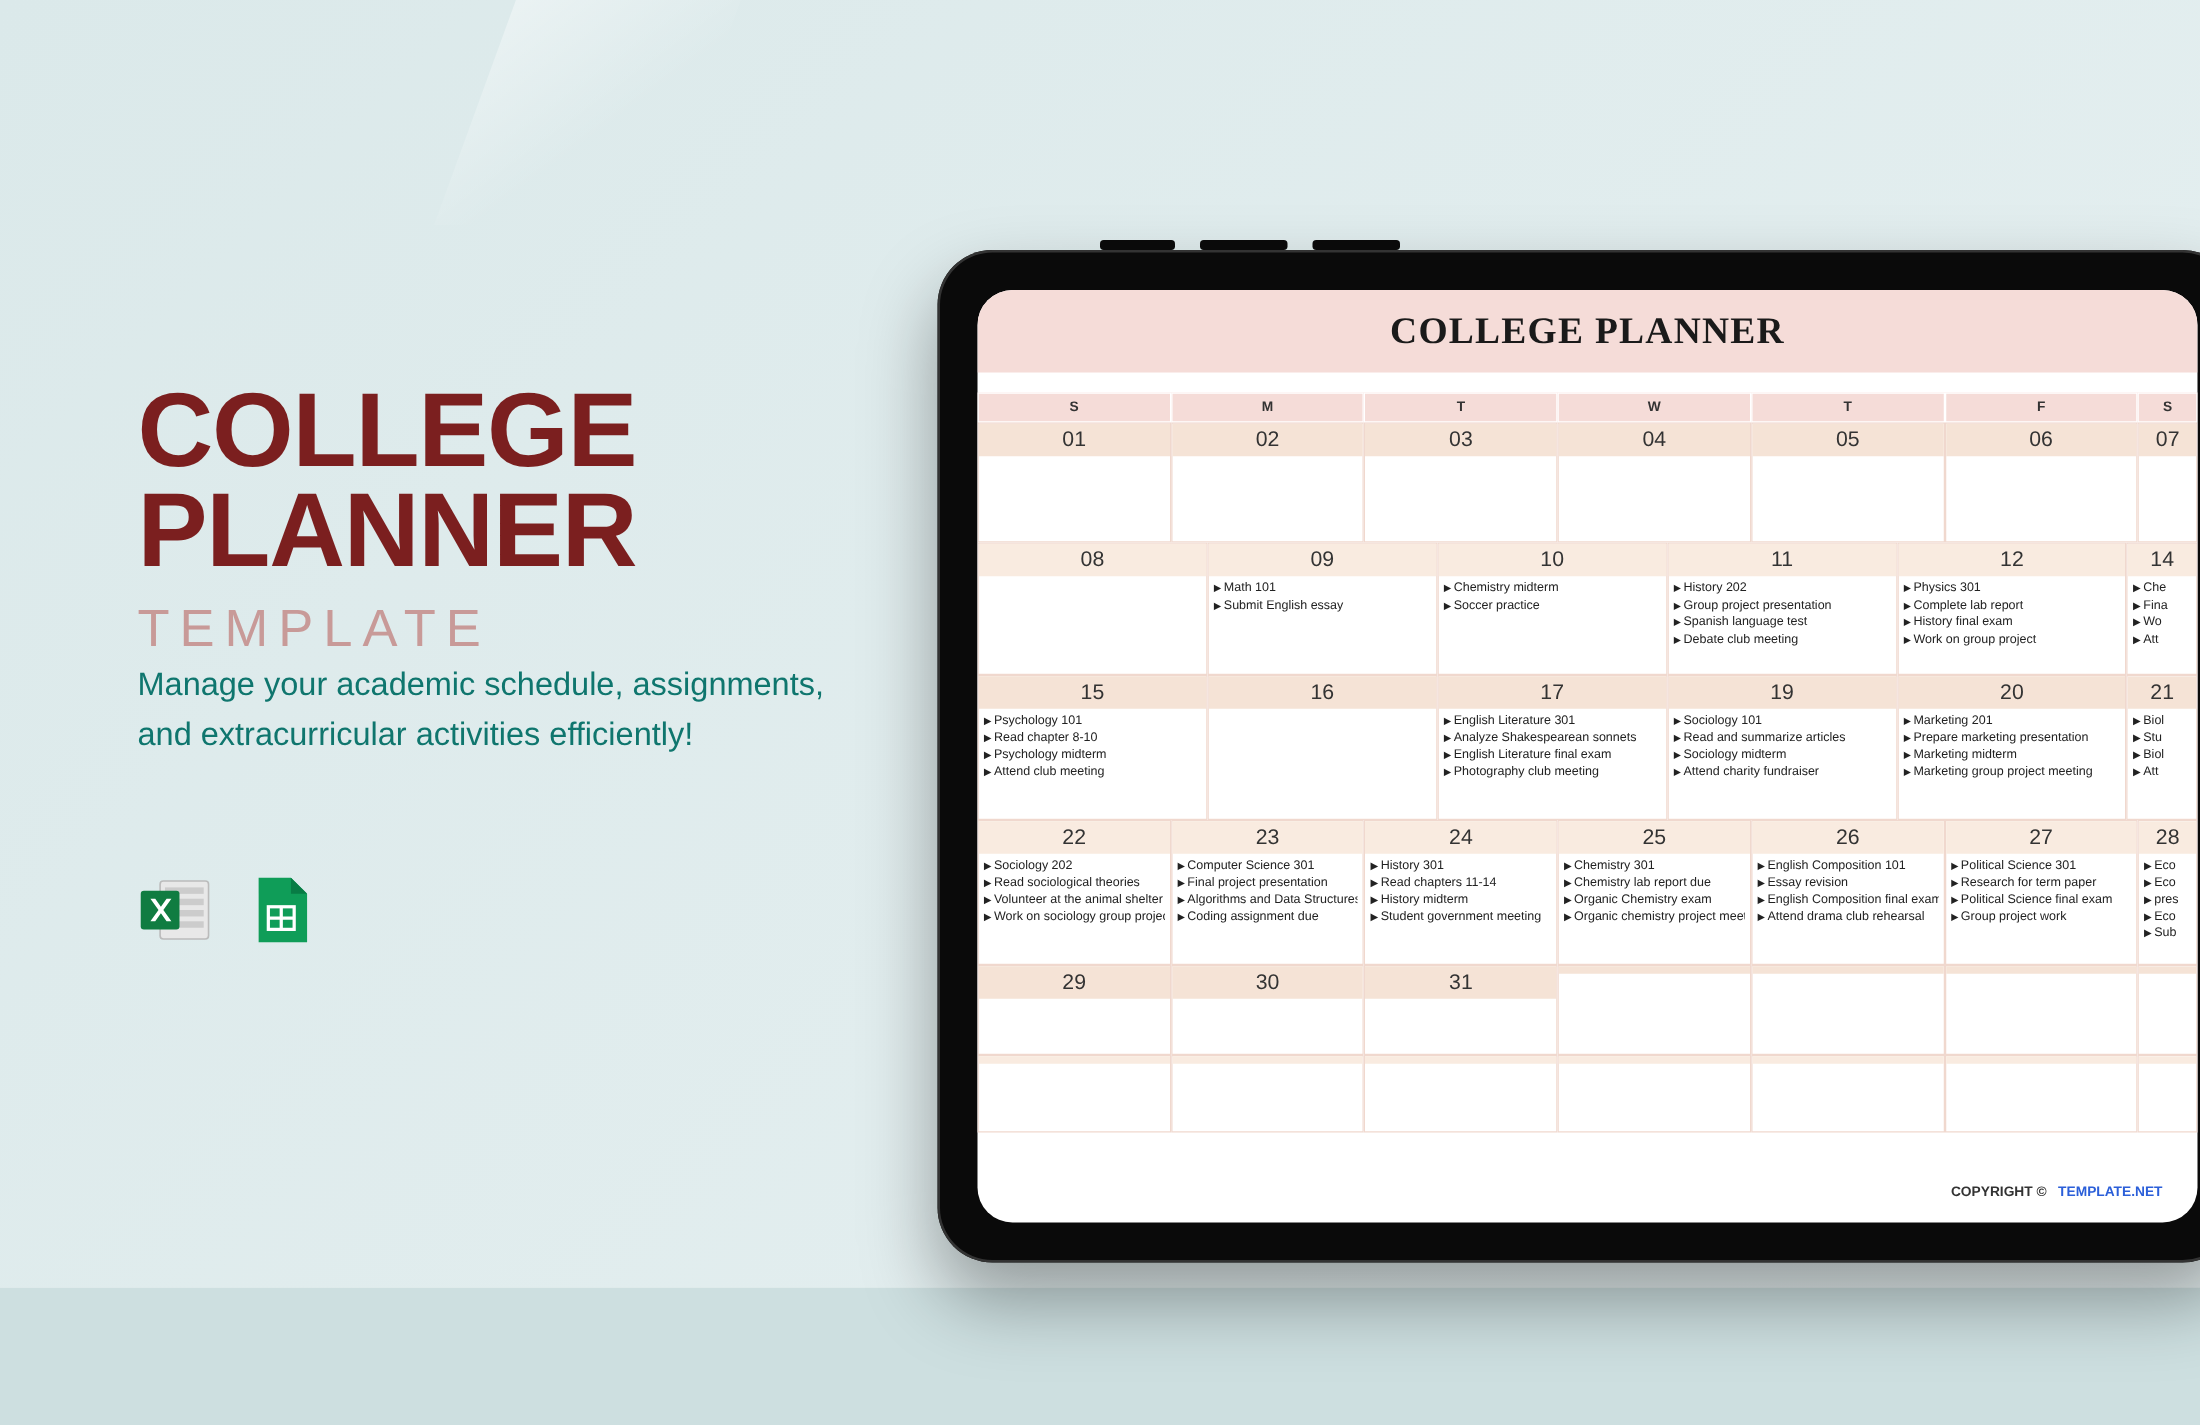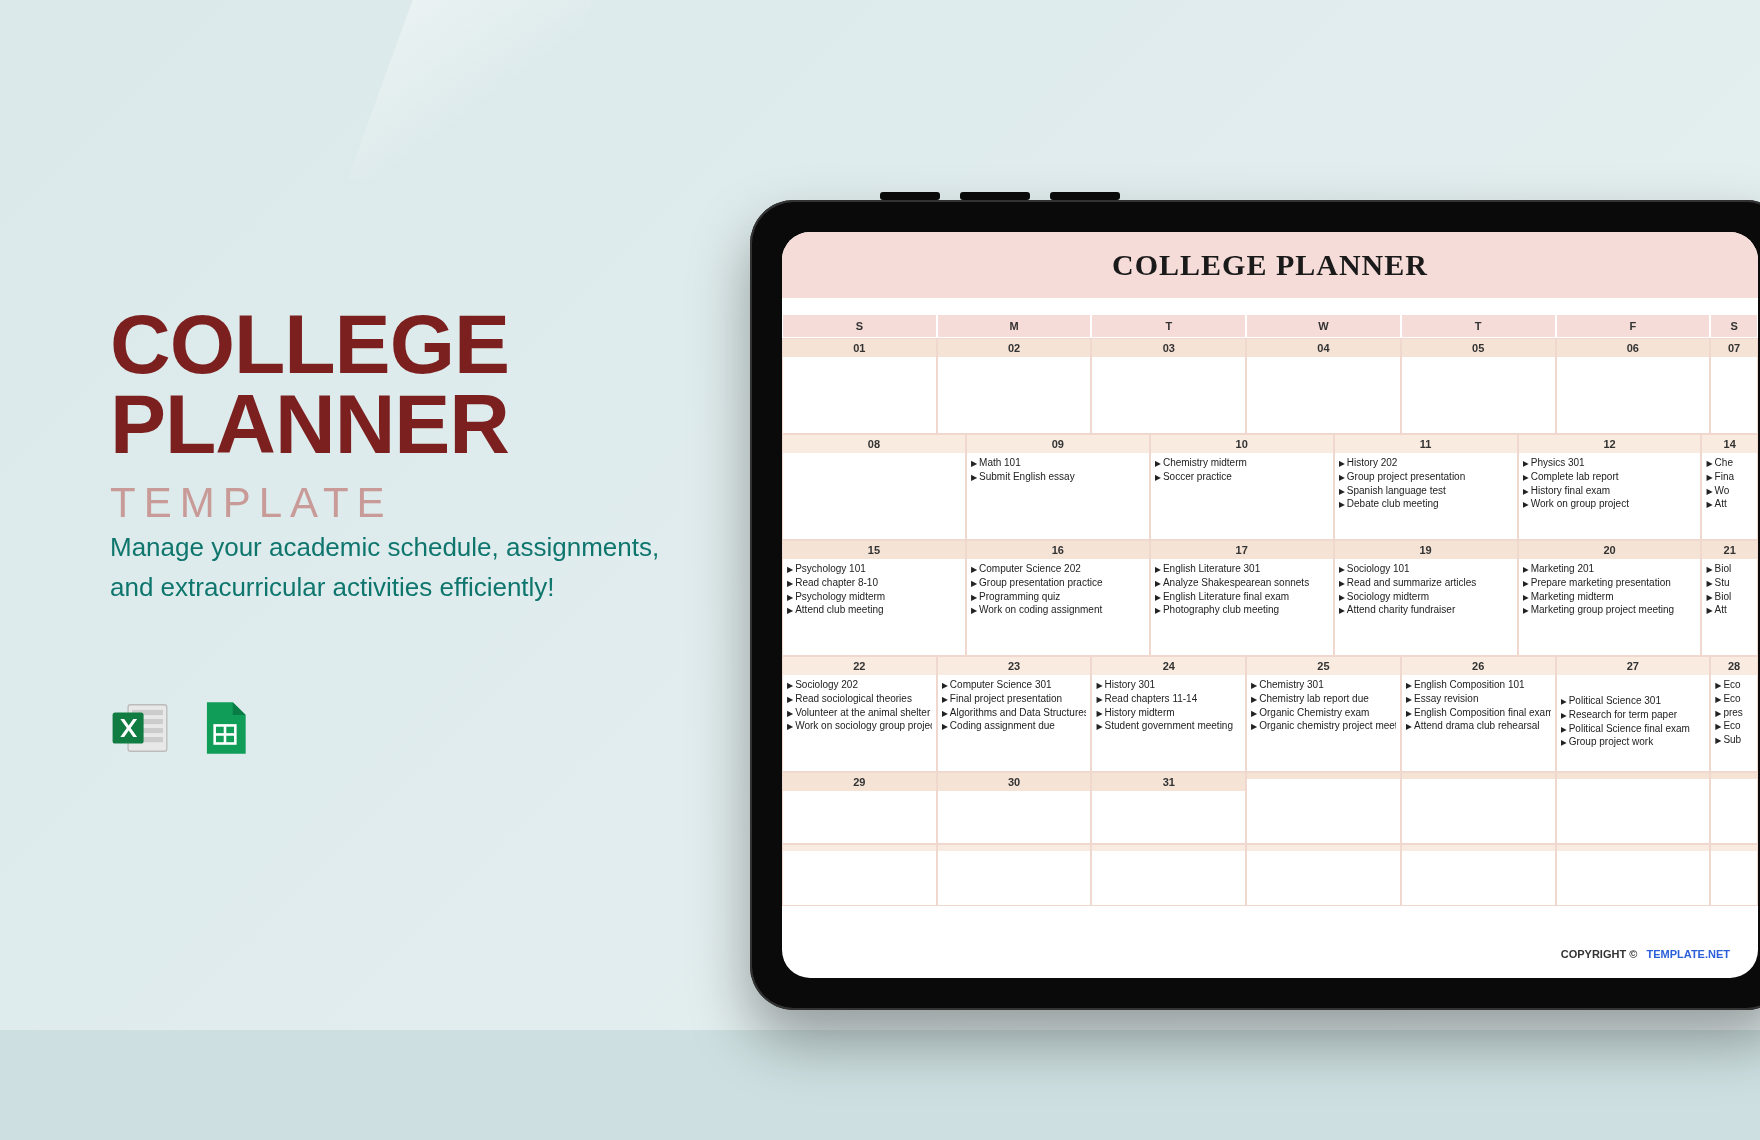--- a/index.html
+++ b/index.html
@@ -123,22 +123,22 @@
   min-width: 0;
   border: 1px solid #f0d8ce;
   min-height: 96px;
   background: #fff;
   display: flex;
   flex-direction: column;
 }
 .date-num {
   background: #f9ebe0;
   text-align: center;
-  font-size: 11px;
-  font-weight: 700;
+  font-size: 17px;
+  font-weight: 400;
   padding: 3px 0;
   color: #333;
 }
 .week:nth-child(odd) .date-num { background: #f5e3d6; }
 .tasks {
   padding: 3px 4px;
   font-size: 10px;
   line-height: 1.35;
   color: #222;
   flex: 1;
@@ -298,26 +298,20 @@
             <div class="date-num">15</div>
             <div class="tasks">
               <span class="task">Psychology 101</span>
               <span class="task">Read chapter 8-10</span>
               <span class="task">Psychology midterm</span>
               <span class="task">Attend club meeting</span>
             </div>
           </div>
           <div class="cell" style="min-height: 116px;">
             <div class="date-num">16</div>
-            <div class="tasks">
-              <span class="task">Computer Science 202</span>
-              <span class="task">Group presentation practice</span>
-              <span class="task">Programming quiz</span>
-              <span class="task">Work on coding assignment</span>
-            </div>
           </div>
           <div class="cell" style="min-height: 116px;">
             <div class="date-num">17</div>
             <div class="tasks">
               <span class="task">English Literature 301</span>
               <span class="task">Analyze Shakespearean sonnets</span>
               <span class="task">English Literature final exam</span>
               <span class="task">Photography club meeting</span>
             </div>
           </div>
@@ -388,21 +382,21 @@
           </div>
           <div class="cell" style="min-height: 116px; justify-content: space-between;">
             <div class="date-num">26</div>
             <div class="tasks">
               <span class="task">English Composition 101</span>
               <span class="task">Essay revision</span>
               <span class="task">English Composition final exam</span>
               <span class="task">Attend drama club rehearsal</span>
             </div>
           </div>
-          <div class="cell" style="min-height: 116px; gap: 16px;">
+          <div class="cell" style="min-height: 116px;">
             <div class="date-num">27</div>
             <div class="tasks">
               <span class="task">Political Science 301</span>
               <span class="task">Research for term paper</span>
               <span class="task">Political Science final exam</span>
               <span class="task">Group project work</span>
             </div>
           </div>
           <div class="cell" style="min-height: 116px; flex: 0.3 1 0%; overflow: hidden;">
             <div class="date-num">28</div>

